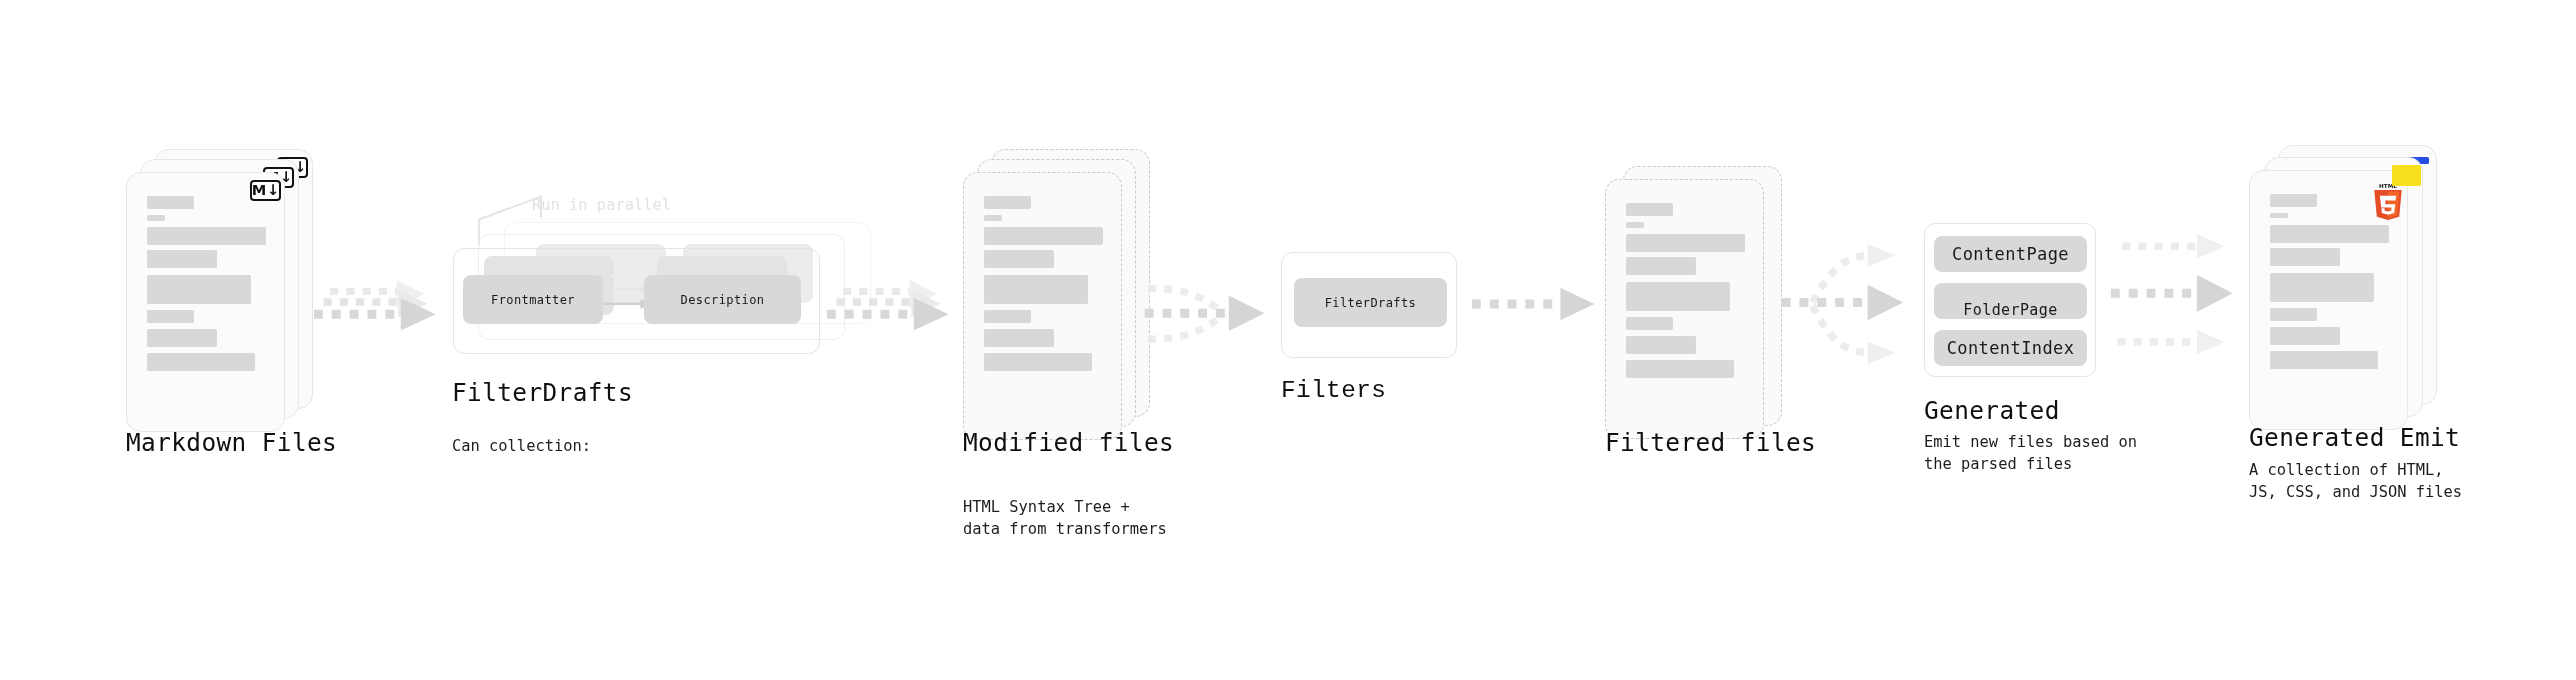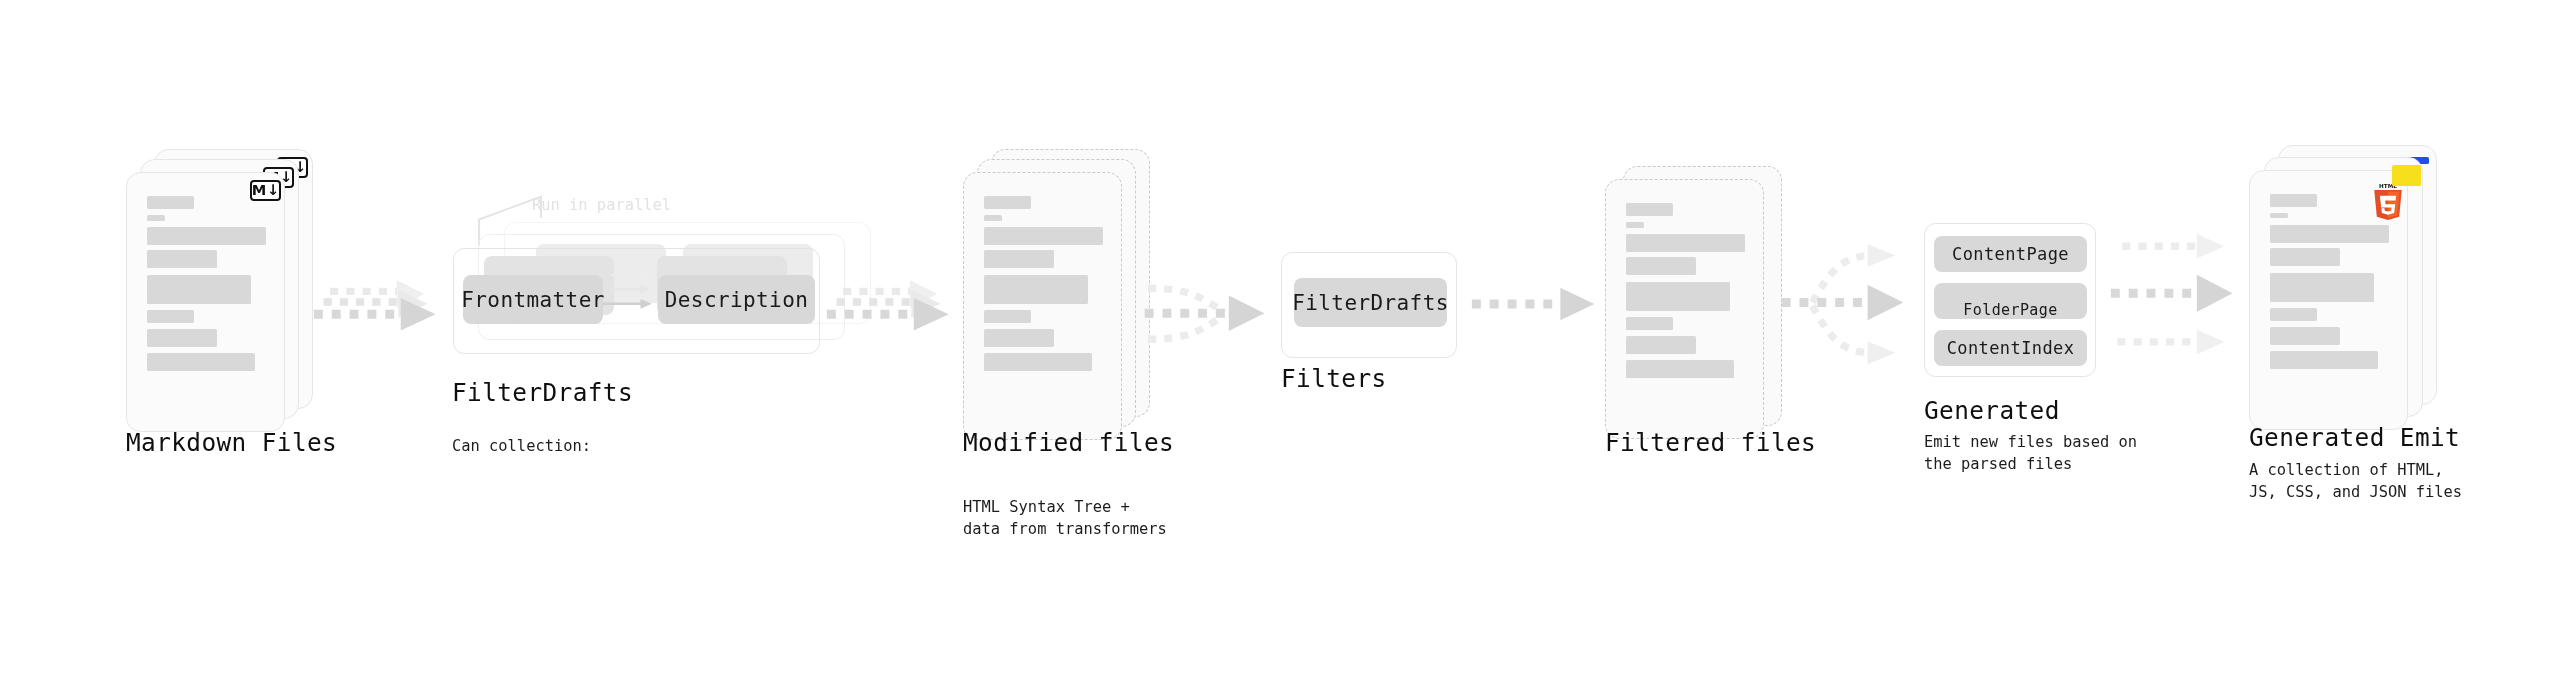--- a/index.html
+++ b/index.html
@@ -83,21 +83,21 @@
   .groupbox.ghost2 { border-color: #f4f4f4; }
 
   .pill {
     position: absolute;
     background: #d8d8d8;
     border-radius: 8.1px;
     display: flex;
     align-items: center;
     justify-content: center;
     color: #1a1a1a;
-    font-size: 21px;
+    font-size: 12px;
     letter-spacing: 0.4px;
     white-space: nowrap;
   }
   .pill.ghost  { background: #e3e3e3; color: transparent; }
   .pill.ghost2 { background: #ececec; color: transparent; }
 
   
   .title {
     position: absolute;
     font-size: 24.4px;
@@ -202,21 +202,21 @@
       <line x1="0" y1="26" x2="38" y2="26" stroke="#e6e6e6" stroke-width="3"></line>
       <polygon points="36,21 48,26 36,31" fill="#e6e6e6"></polygon>
       <line x1="-10" y1="44" x2="38" y2="44" stroke="#cfcfcf" stroke-width="3"></line>
       <polygon points="36,38 50,44 36,50" fill="#cfcfcf"></polygon>
     </g>
   </svg>
 
   <div class="pill" style="left:463px; top:275px; width:140px; height:49px;">
     <span>Frontmatter</span>
   </div>
-  <div class="pill" style="left:658px; top:275px; width:157px; height:49px;">
+  <div class="pill" style="left:644px; top:275px; width:157px; height:49px;">
     <span>Description</span>
   </div>
 
   <div class="title" style="left:452px; top:378px;">FilterDrafts</div>
 
   <div class="caption" style="left:452px; top:413px;">
     <div>Can collection:</div>
   </div>
 
   <svg class="arrow-svg" style="left:822px; top:280px;" width="138" height="57" viewBox="0 0 170 70">
@@ -262,21 +262,21 @@
       <line x1="8" y1="56" x2="114" y2="56" stroke="#d8d8d8" stroke-width="11" stroke-dasharray="11 11"></line>
     </g>
     <polygon points="112,34 156,56 112,78" fill="#d5d5d5"></polygon>
   </svg>
 
   <div class="groupbox" style="left:1281px; top:252px; width:176px; height:106px;"></div>
   <div class="pill" style="left:1294px; top:278px; width:153px; height:49px;">
     <span>FilterDrafts</span>
   </div>
 
-  <div class="title" style="left:1281px; top:364px;">Filters</div>
+  <div class="title" style="left:1281px; top:377px;font-family:Liberation Mono, monospace;">Filters</div>
 
   <svg class="arrow-svg" style="left:1467px; top:286px;" width="138" height="41" viewBox="0 0 170 50">
     <line x1="6" y1="22" x2="118" y2="22" stroke="#d8d8d8" stroke-width="11" stroke-dasharray="11 11"></line>
     <polygon points="115,2 157,22 115,42" fill="#d5d5d5"></polygon>
   </svg>
 
   <div class="filestack" style="left:1605px; top:179px; width:187px; height:260px;">
     <div class="sheet dashed" style="left:18px; top:-13px; width:159px; height:260px;"></div>
     <div class="sheet dashed" style="left:0px; top:0px; width:159px; height:260px;">
       <div class="sheet-body">

